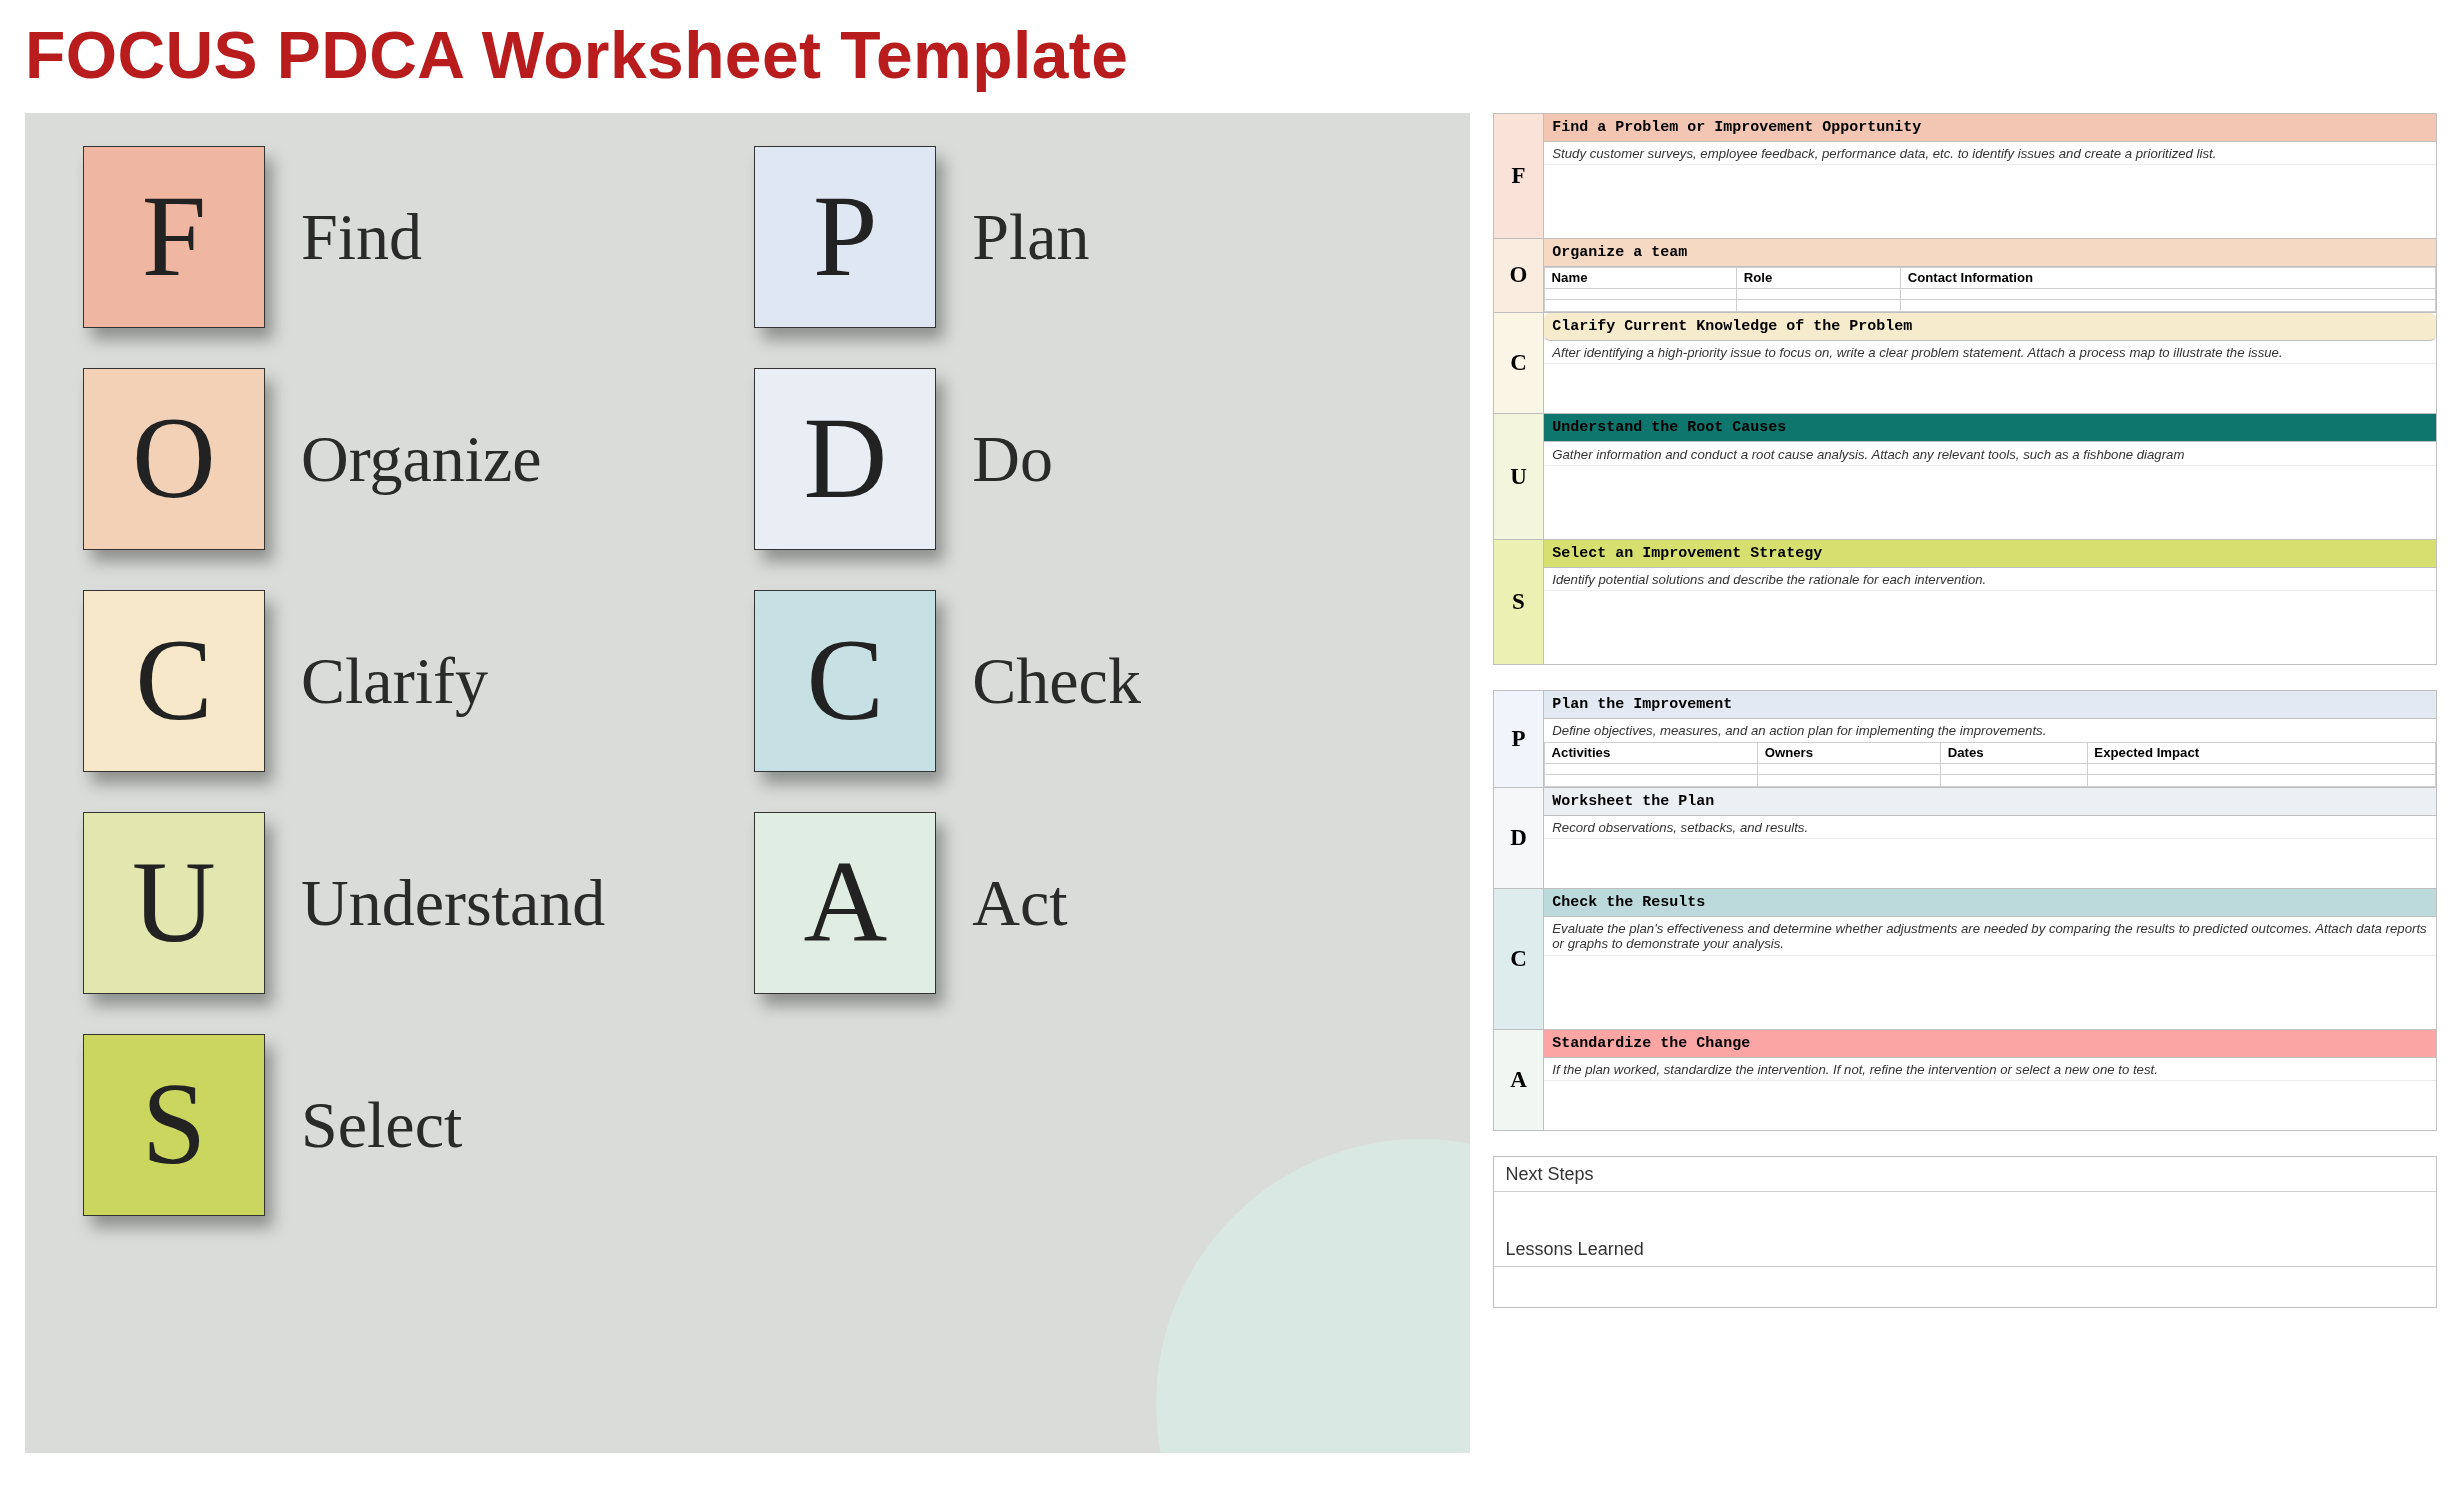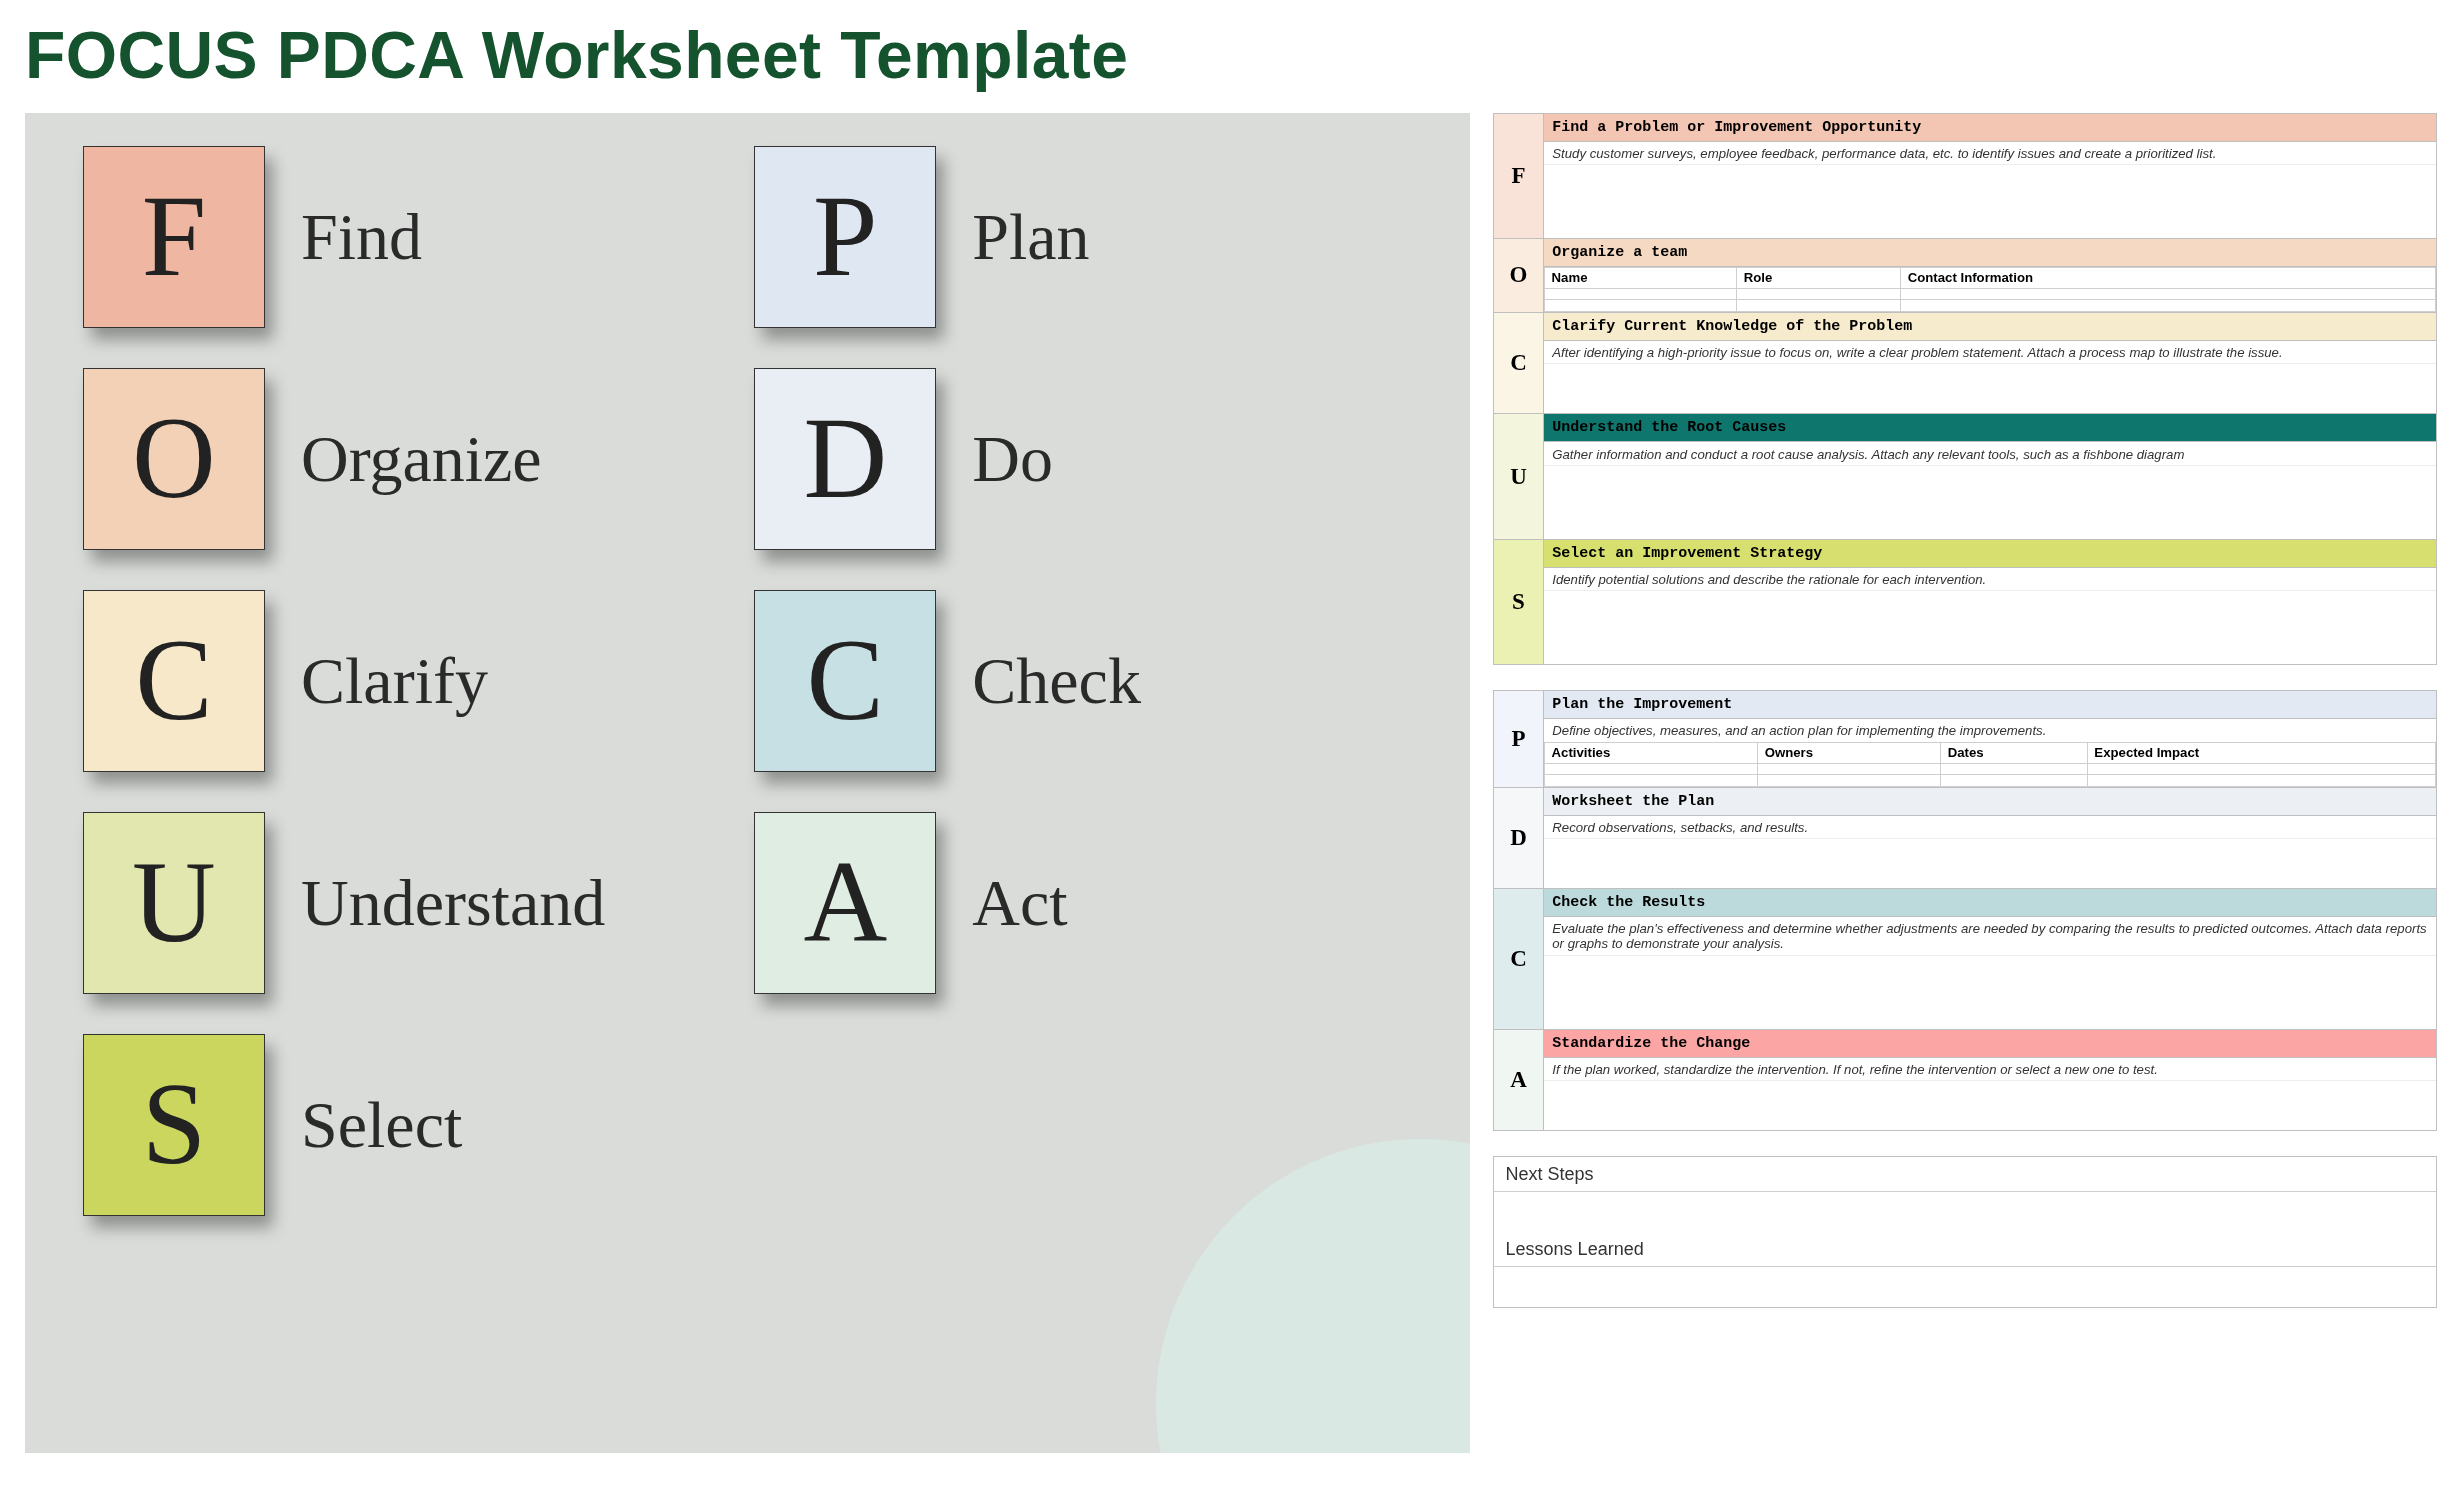--- a/index.html
+++ b/index.html
@@ -6,21 +6,21 @@
   body {
     font-family: Arial, Helvetica, sans-serif;
     background: #ffffff;
     padding: 16.5px 25px;
     width: 2462px;
     height: 1485px;
   }
   .title {
     font-size: 66px;
     font-weight: 700;
-    color: #14532d;
+    color: #b91c1c;
     letter-spacing: 0.4px;
     margin-bottom: 20px;
     font-family: "Century Gothic", "Futura", Arial, sans-serif;
   }
   .container {
     display: flex;
     gap: 23px;
     align-items: flex-start;
   }
   
@@ -131,21 +131,21 @@
     text-align: left;
     font-size: 13.2px;
     font-weight: 400;
   }
   .tbl th { font-weight: 700; background: rgba(255,255,255,0.4); }
   .tbl td { height: 11.6px; }
 
   
   .bg-f  { background: #f3c5b3; } .lt-f  { background: #f9e2d8; }
   .bg-o  { background: #f6d9c2; } .lt-o  { background: #fbece0; }
-  .bg-c  { background: #f7ebce; } .lt-c  { background: #fbf5e6; }
+  .bg-c  { background: #f7ebce; border-radius: 6px; } .lt-c  { background: #fbf5e6; }
   .bg-u  { background: #0f766e; } .lt-u  { background: #f3f5dc; }
   .bg-s  { background: #d7df6e; } .lt-s  { background: #ebf0b3; }
   .bg-p  { background: #e3e9f3; } .lt-p  { background: #f1f4fa; }
   .bg-d  { background: #eceff3; } .lt-d  { background: #f6f7f9; }
   .bg-c2 { background: #bcd9db; } .lt-c2 { background: #dfecee; }
   .bg-a  { background: #fca5a5; } .lt-a  { background: #f0f6f1; }
 
   .footer-box {
     border: 0.8px solid #bfbfbf;
     background: #fff;

